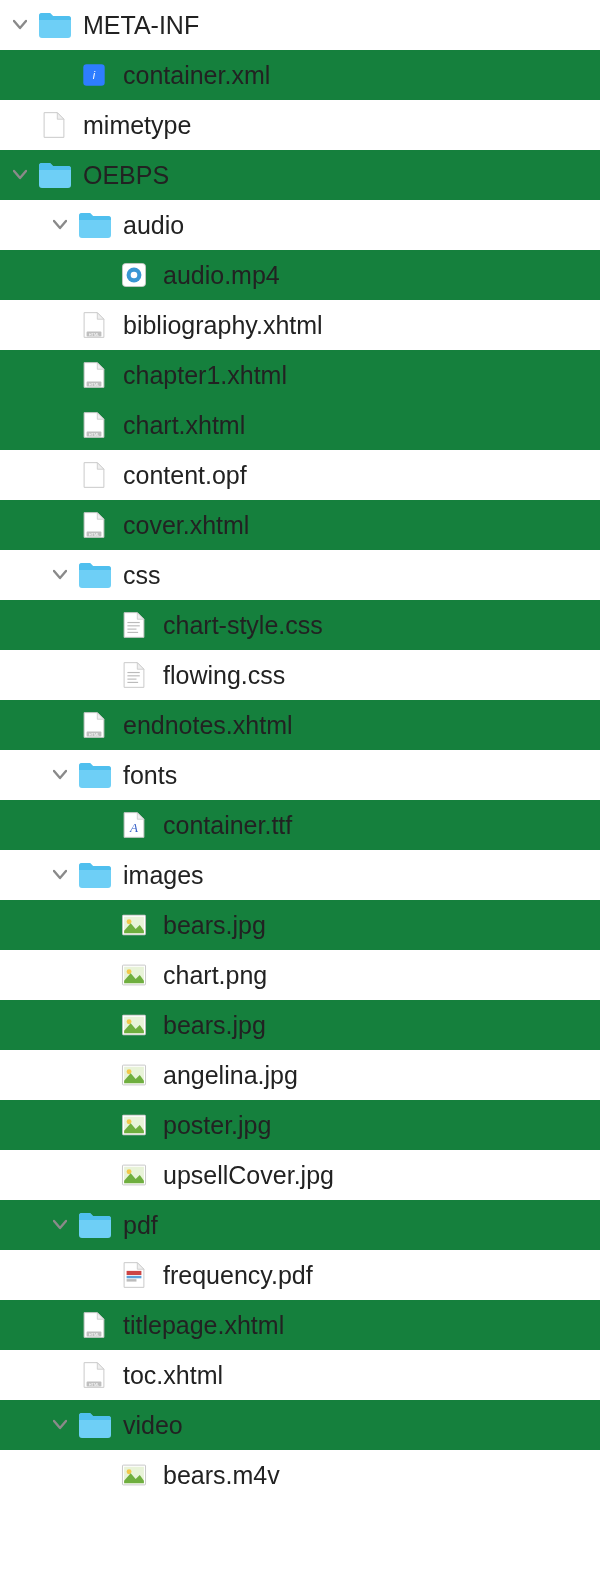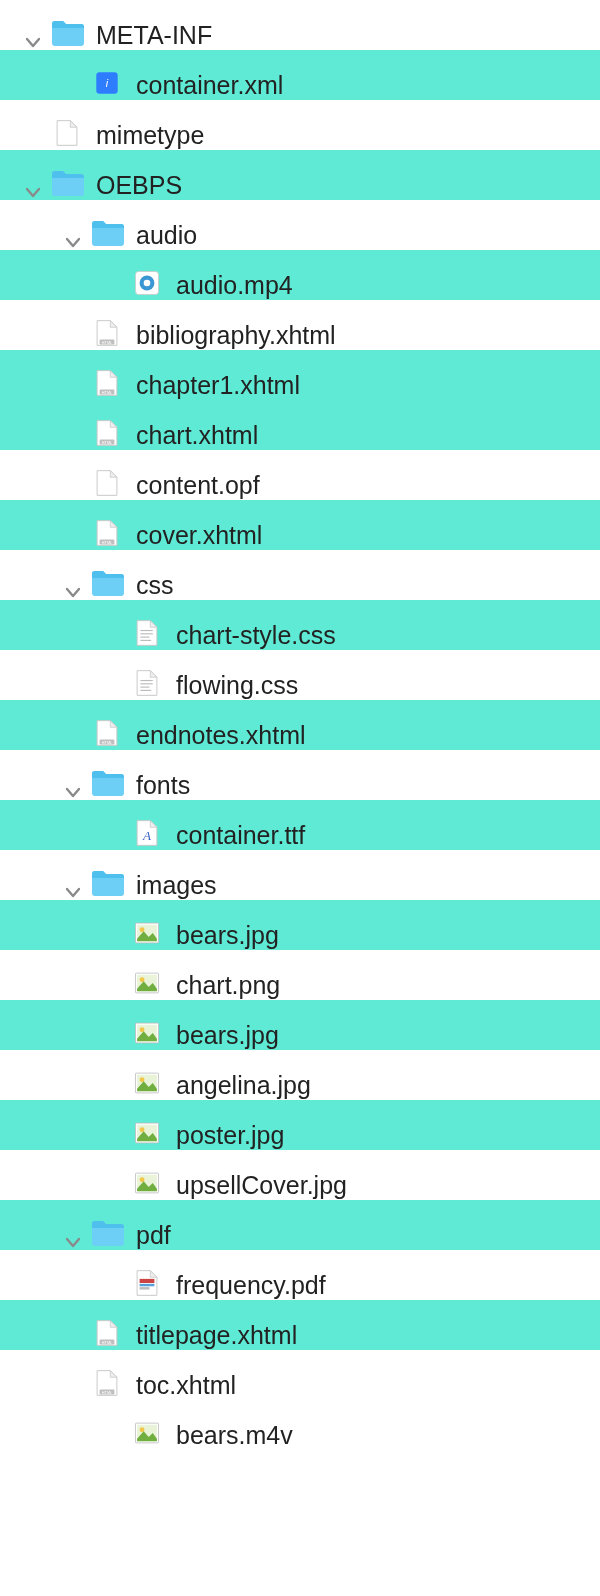--- a/index.html
+++ b/index.html
@@ -1,26 +1,26 @@
 <!DOCTYPE html>
 <html><head>
 <meta charset="utf-8">
 <style>
   * { box-sizing: border-box; margin: 0; padding: 0; }
   html, body { width: 600px; font-family: -apple-system, "Helvetica Neue", Arial, sans-serif; font-size: 25px; color: #222; background: #fff; }
   .tree { width: 600px; }
   .row {
     display: flex;
-    align-items: flex-end;
+    align-items: center;
     height: 50px;
-    padding-left: 22px;
+    padding-left: 9px;
     white-space: nowrap;
     user-select: none;
   }
-  .row.alt { background: #5eead4; }
+  .row.alt { background: #15803d; }
   .indent { display: inline-block; height: 1px; }
   .chev {
     width: 22px;
     display: inline-flex;
     align-items: center;
     justify-content: center;
     margin-right: 6px;
     flex: 0 0 22px;
   }
   .chev svg { width: 14px; height: 14px; }
@@ -409,20 +409,34 @@
     <div class="row">
       <span class="indent" style="width: 40px;"></span>
       <span class="chev"></span>
       <span class="icon small">
         <svg viewBox="0 0 34 34">
           <use href="#ic-html"></use>
         </svg>
       </span>
       <span class="label">toc.xhtml</span>
     </div>
+    <div class="row alt">
+      <span class="indent" style="width: 40px;"></span>
+      <span class="chev">
+        <svg viewBox="0 0 14 14">
+          <use href="#chev-down"></use>
+        </svg>
+      </span>
+      <span class="icon">
+        <svg viewBox="0 0 34 34">
+          <use href="#ic-folder"></use>
+        </svg>
+      </span>
+      <span class="label">video</span>
+    </div>
     <div class="row">
       <span class="indent" style="width: 80px;"></span>
       <span class="chev"></span>
       <span class="icon small">
         <svg viewBox="0 0 34 34">
           <use href="#ic-img"></use>
         </svg>
       </span>
       <span class="label">bears.m4v</span>
     </div>

